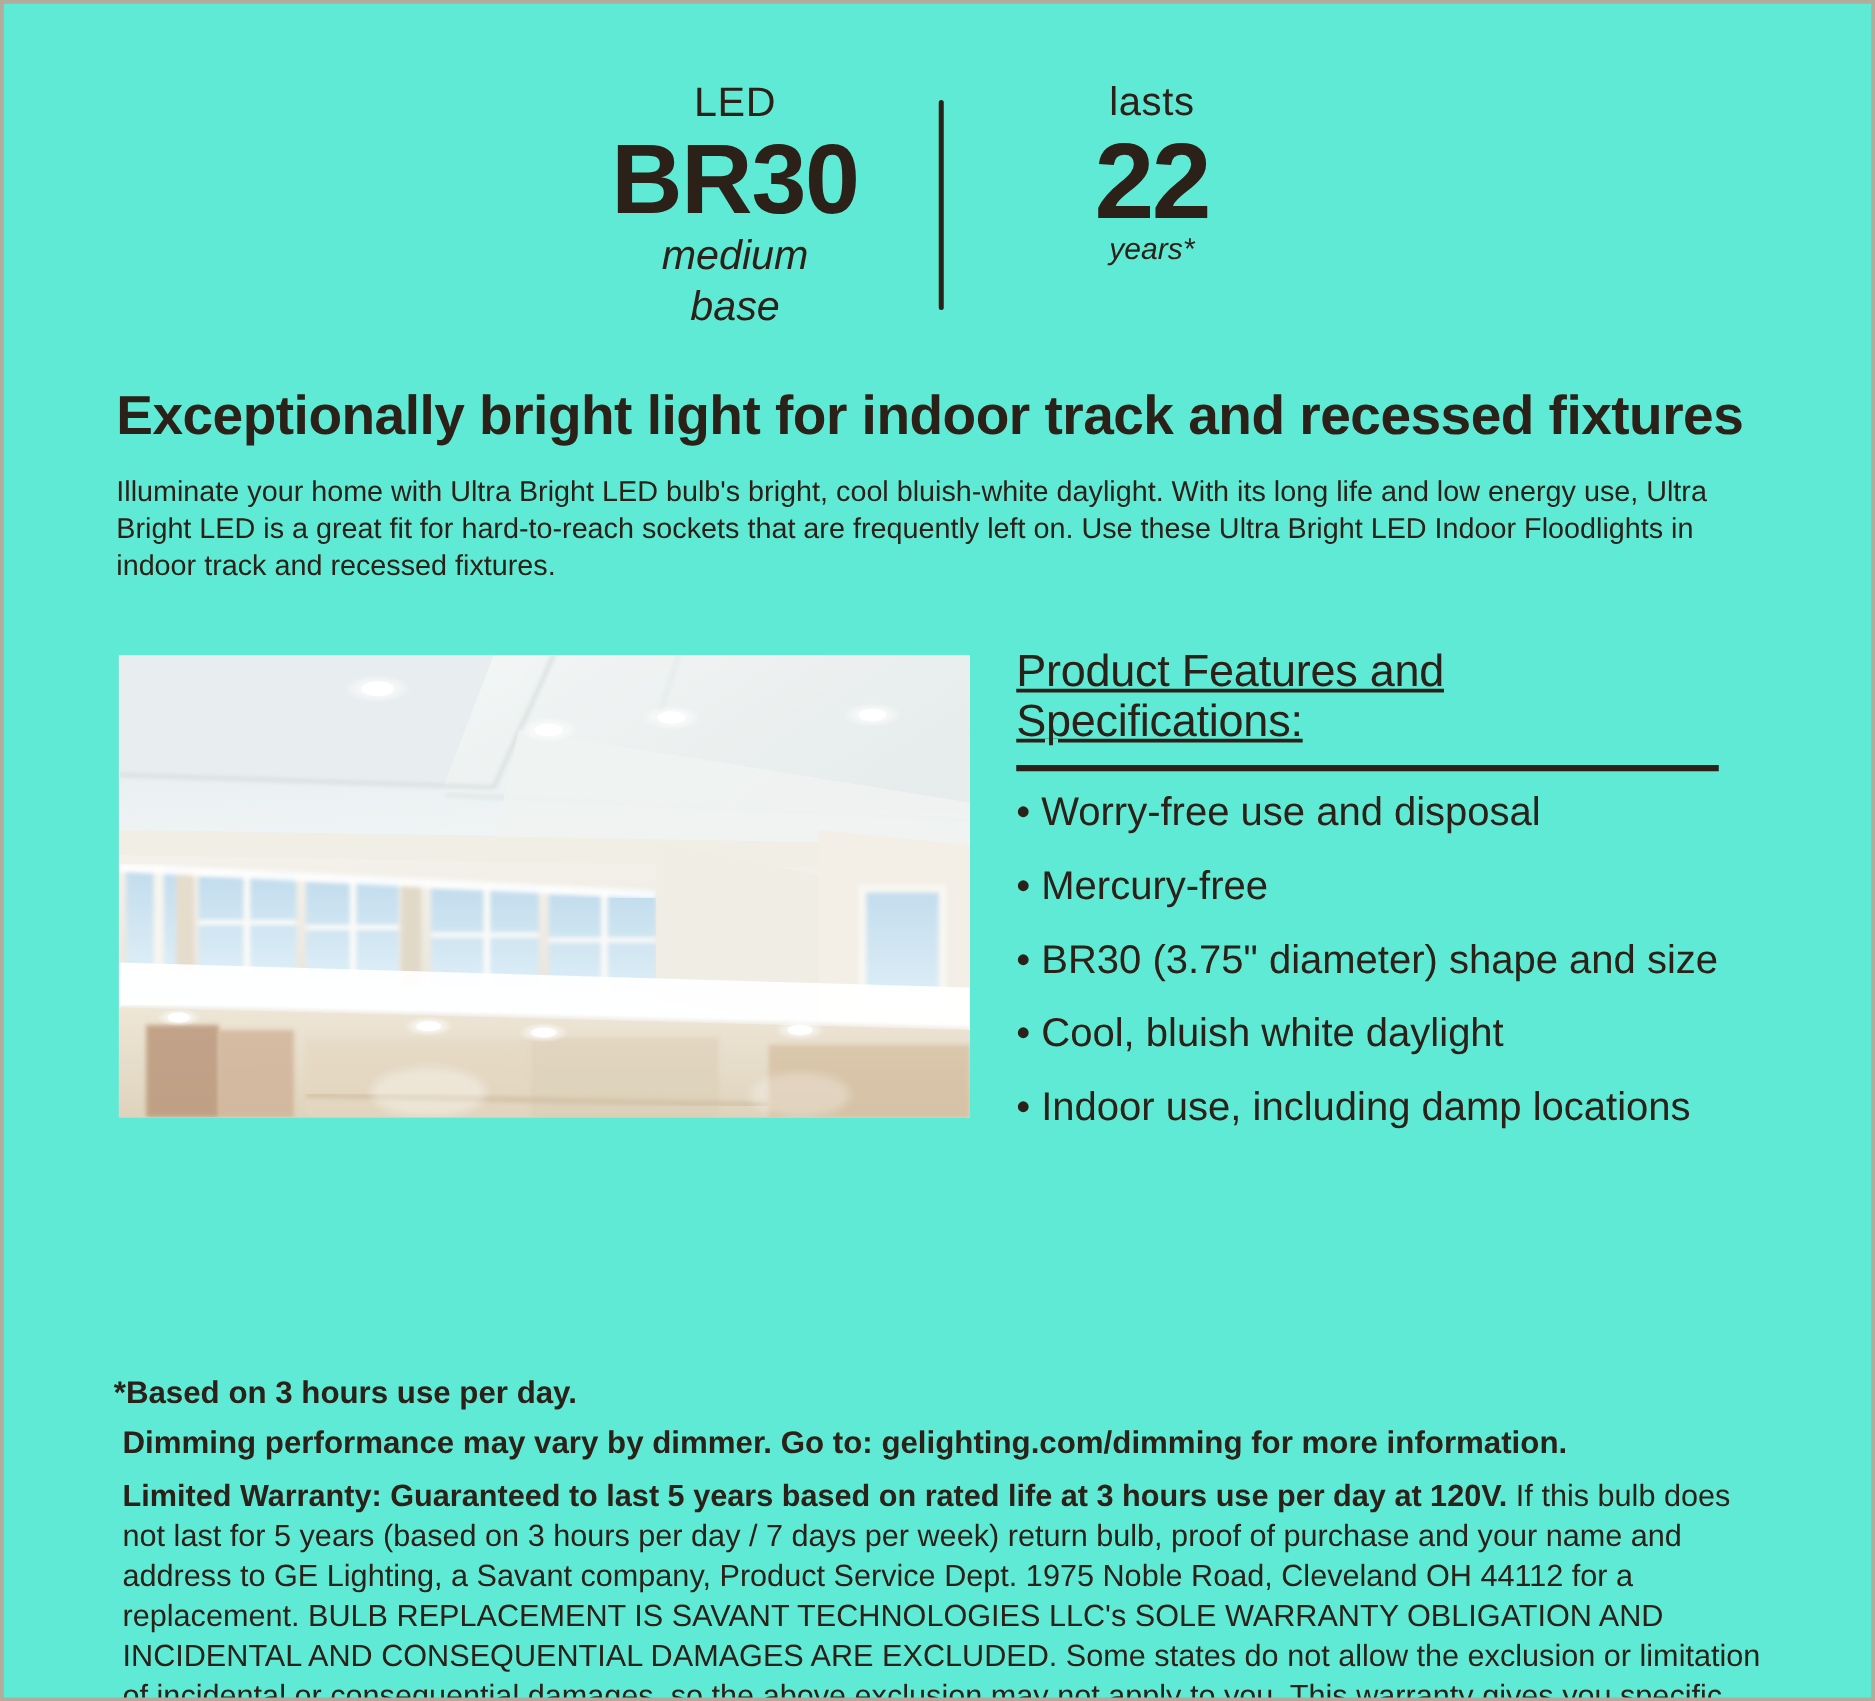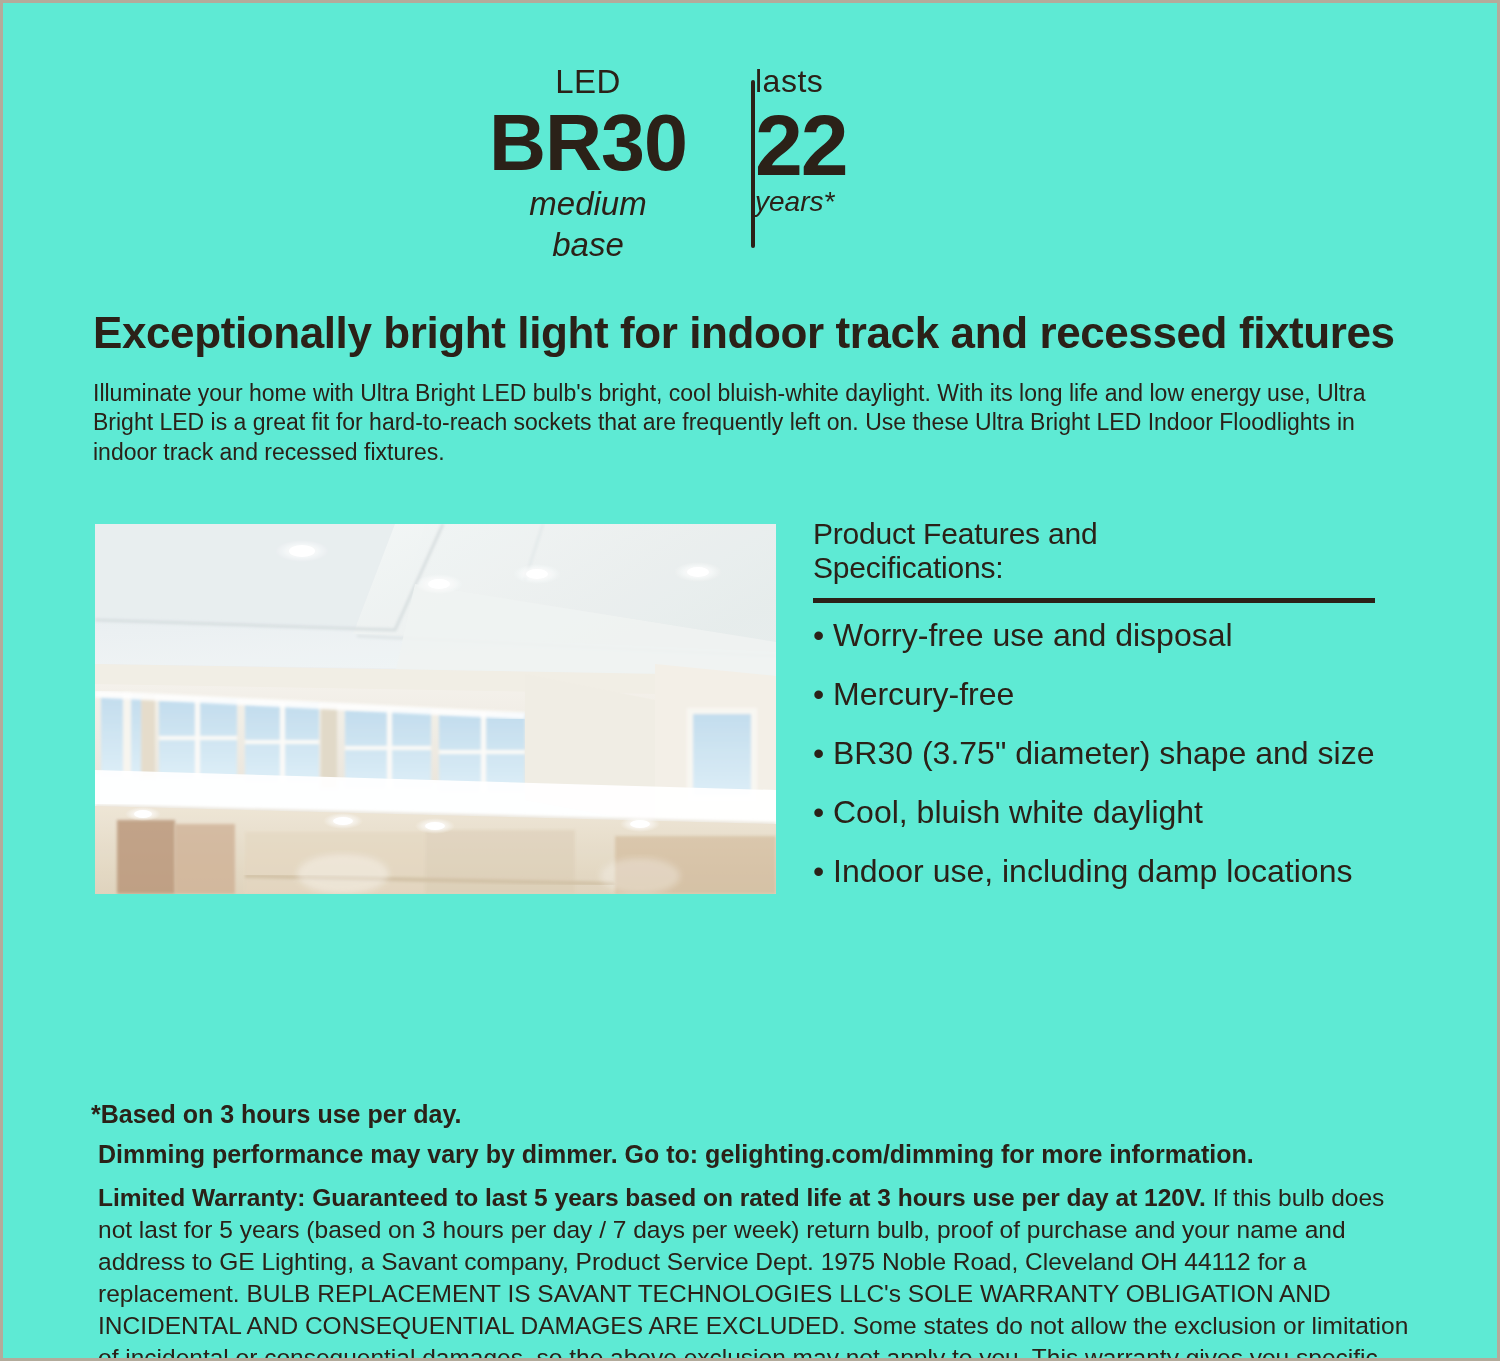--- a/index.html
+++ b/index.html
@@ -39,21 +39,22 @@
   }
   .hdr-divider {
     width: 4px;
     height: 168px;
     background: #2b2118;
     margin-top: 15px;
     border-radius: 2px;
   }
   .hdr-right {
     width: 300px;
-    text-align: left;
+    text-align: center;
+    padding-left: 33px;
     box-sizing: border-box;
   }
   .kicker {
     font-size: 33px;
     line-height: 1;
     font-weight: 400;
     letter-spacing: 0.5px;
   }
   .bigtype {
     font-size: 79px;
@@ -67,21 +68,21 @@
     letter-spacing: -2px;
   }
   .subtype {
     font-size: 33px;
     line-height: 1.07;
     font-weight: 400;
     margin-top: 5px;
     font-style: italic;
   }
   .hdr-right .kicker { font-size: 32px; }
-  .hdr-right .subtype { font-size: 28px; margin-top: 0px; }
+  .hdr-right .subtype { font-size: 24px; margin-top: 0px; }
 
   
   .headline {
     position: absolute;
     left: 90px;
     top: 306px;
     width: 1320px;
     font-size: 44px;
     line-height: 1.08;
     font-weight: 700;
@@ -110,24 +111,25 @@
   .photo svg { display:block; width:100%; height:100%; }
 
   
   .features {
     position: absolute;
     left: 810px;
     top: 514px;
     width: 570px;
   }
   .feat-title {
-    font-size: 30px;
+    font-size: 36px;
     line-height: 1.12;
     font-weight: 400;
     letter-spacing: -0.2px;
+    text-decoration: underline;
   }
   .feat-rule {
     height: 5px;
     background: #2b2118;
     margin-top: 14px;
     margin-bottom: 16px;
     width: 562px;
   }
   .feat-list { list-style: none; margin: 0; padding: 0; }
   .feat-list li {

